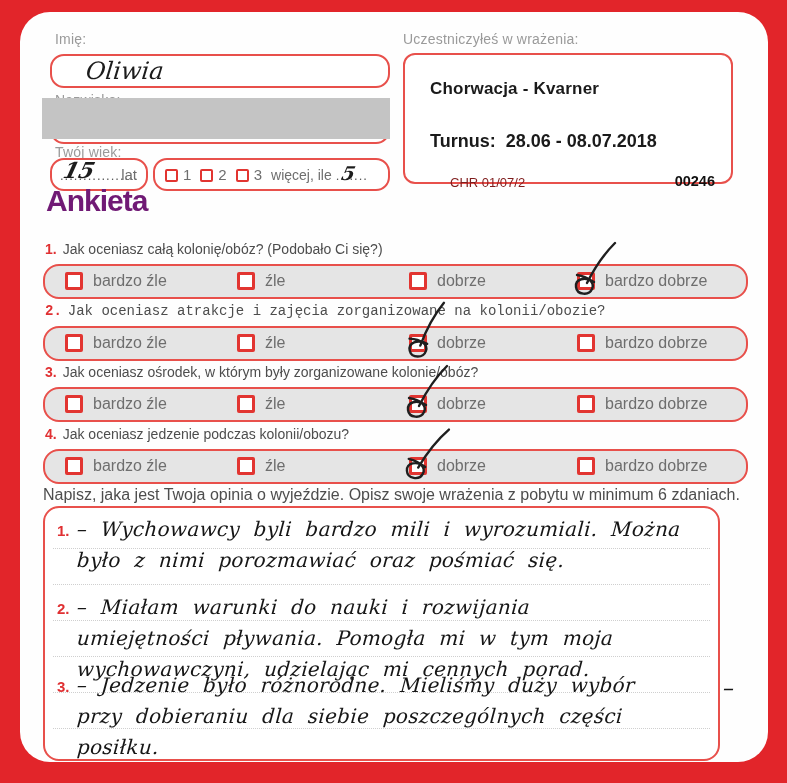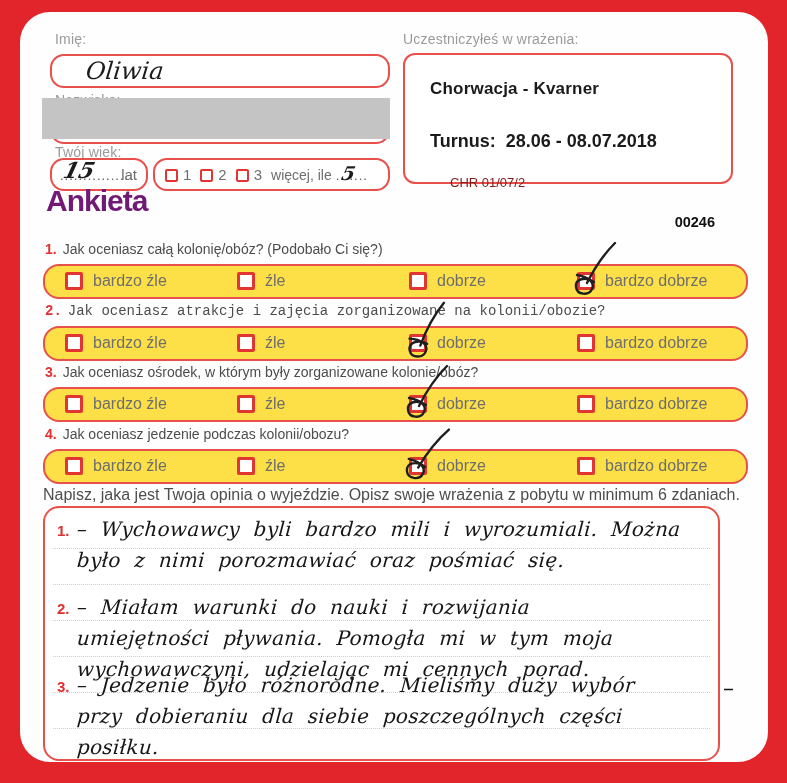--- a/index.html
+++ b/index.html
@@ -42,32 +42,32 @@
     position:absolute;left:10px;top:6px;font-size:15px;color:#6e6e6e;white-space:nowrap;
   }
   .ktory-inner .num{margin:0 9px 0 5px;}
   .ktory-value{
     position:absolute;font-size:19px;transform:skewX(-12deg);font-weight:bold;top:-4px;
   }
   
   .trip-dest{position:absolute;left:25px;top:24px;font-size:17px;font-weight:bold;color:#1a1a1a;letter-spacing:.2px;}
   .trip-line{position:absolute;left:25px;font-size:18px;font-weight:bold;color:#1a1a1a;}
   .trip-code{position:absolute;left:25px;top:120px;font-size:13px;color:#7f1d1d;margin-left:20px;}
-  .trip-number{position:absolute;right:16px;top:118px;font-size:14.5px;font-weight:bold;color:#111;margin-top:41px;}
+  .trip-number{position:absolute;right:16px;top:118px;font-size:14.5px;font-weight:bold;color:#111;}
   
   .title{
     position:absolute;left:26px;top:172px;font-size:30px;font-weight:bold;
     color:#701a75;letter-spacing:-1px;
   }
   
   .q-line{position:absolute;left:25px;font-size:14px;color:#4d4d4d;white-space:nowrap;}
   .q-num{color:#e03032;font-weight:bold;margin-right:6px;}
   .opt-row{
     position:absolute;left:23px;width:701px;height:31px;
-    border:2px solid #e8504b;border-radius:16px;background:#fde047;
+    border:2px solid #e8504b;border-radius:16px;background:#e5e5e5;
   }
   .opt-cell{position:absolute;top:0;height:31px;}
   .checkbox{
     position:absolute;left:0;top:6px;width:12px;height:12px;
     border:3px solid #e23531;border-radius:2px;background:#fff;
   }
   .opt-label{
     position:absolute;left:28px;top:6px;font-size:16px;color:#6e6e6e;white-space:nowrap;
   }
   .mark{

